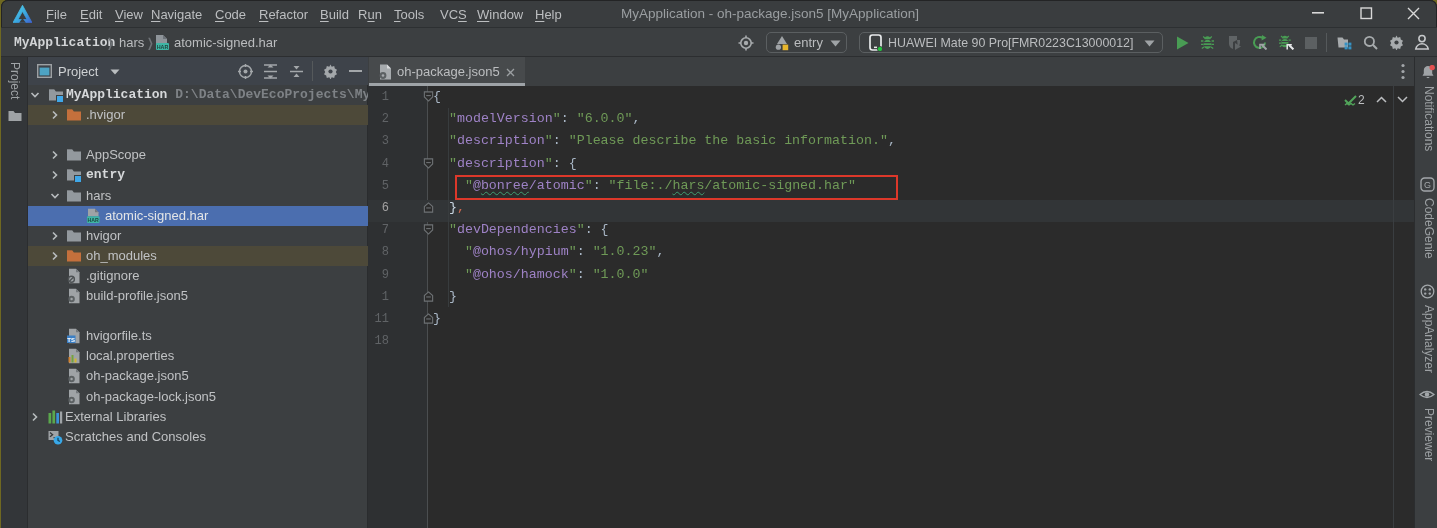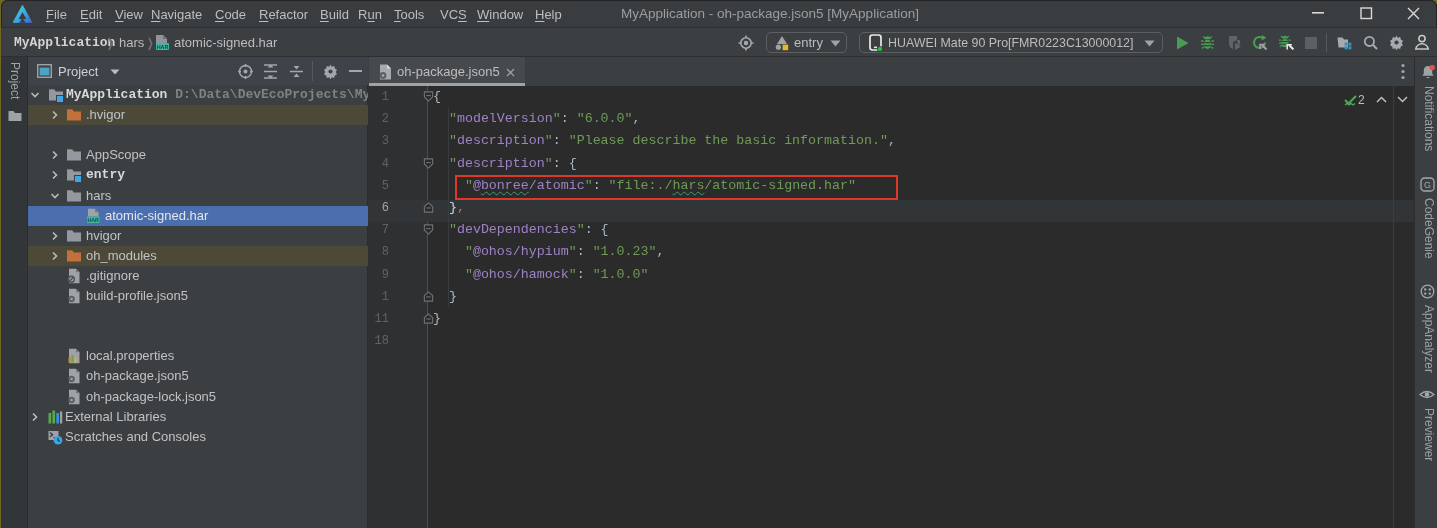--- a/index.html
+++ b/index.html
@@ -315,20 +315,29 @@
     </div>
     <div class="trow " style="top:229px">
       <svg class="ticon" style="left:38px" width="16" height="16" viewBox="0 0 16 16">
         <path d="M3 0.8 h7 l3.5 3.5 v11 h-10.5 Z" fill="#9fa3a6"></path>
         <path d="M10 0.8 l3.5 3.5 h-3.5 Z" fill="#73787c"></path>
         <circle cx="5.6" cy="11" r="3.2" fill="#5c6163"></circle>
         <circle cx="5.6" cy="11" r="1.2" fill="#9fa3a6"></circle>
       </svg>
       <span class="txt" style="left:58px">build-profile.json5</span>
     </div>
+    <div class="trow " style="top:269.20000000000005px">
+      <svg class="ticon" style="left:38px" width="16" height="16" viewBox="0 0 16 16">
+        <path d="M3 0.8 h7 l3.5 3.5 v11 h-10.5 Z" fill="#9fa3a6"></path>
+        <path d="M10 0.8 l3.5 3.5 h-3.5 Z" fill="#73787c"></path>
+        <rect x="1" y="7.5" width="8.5" height="7.5" fill="#3b7fc4"></rect>
+        <text x="5.2" y="13.6" font-size="6" font-weight="bold" fill="#fff" text-anchor="middle" font-family="Liberation Sans">TS</text>
+      </svg>
+      <span class="txt" style="left:58px">hvigorfile.ts</span>
+    </div>
     <div class="trow " style="top:289.3px">
       <svg class="ticon" style="left:38px" width="16" height="16" viewBox="0 0 16 16">
         <path d="M3 0.8 h7 l3.5 3.5 v11 h-10.5 Z" fill="#9fa3a6"></path>
         <path d="M10 0.8 l3.5 3.5 h-3.5 Z" fill="#73787c"></path>
         <rect x="2.5" y="9" width="2" height="5.5" fill="#d2822f"></rect>
         <rect x="5.5" y="7" width="2" height="7.5" fill="#74a33c"></rect>
         <rect x="8.5" y="10.5" width="2" height="4" fill="#d2b52f"></rect>
       </svg>
       <span class="txt" style="left:58px">local.properties</span>
     </div>

